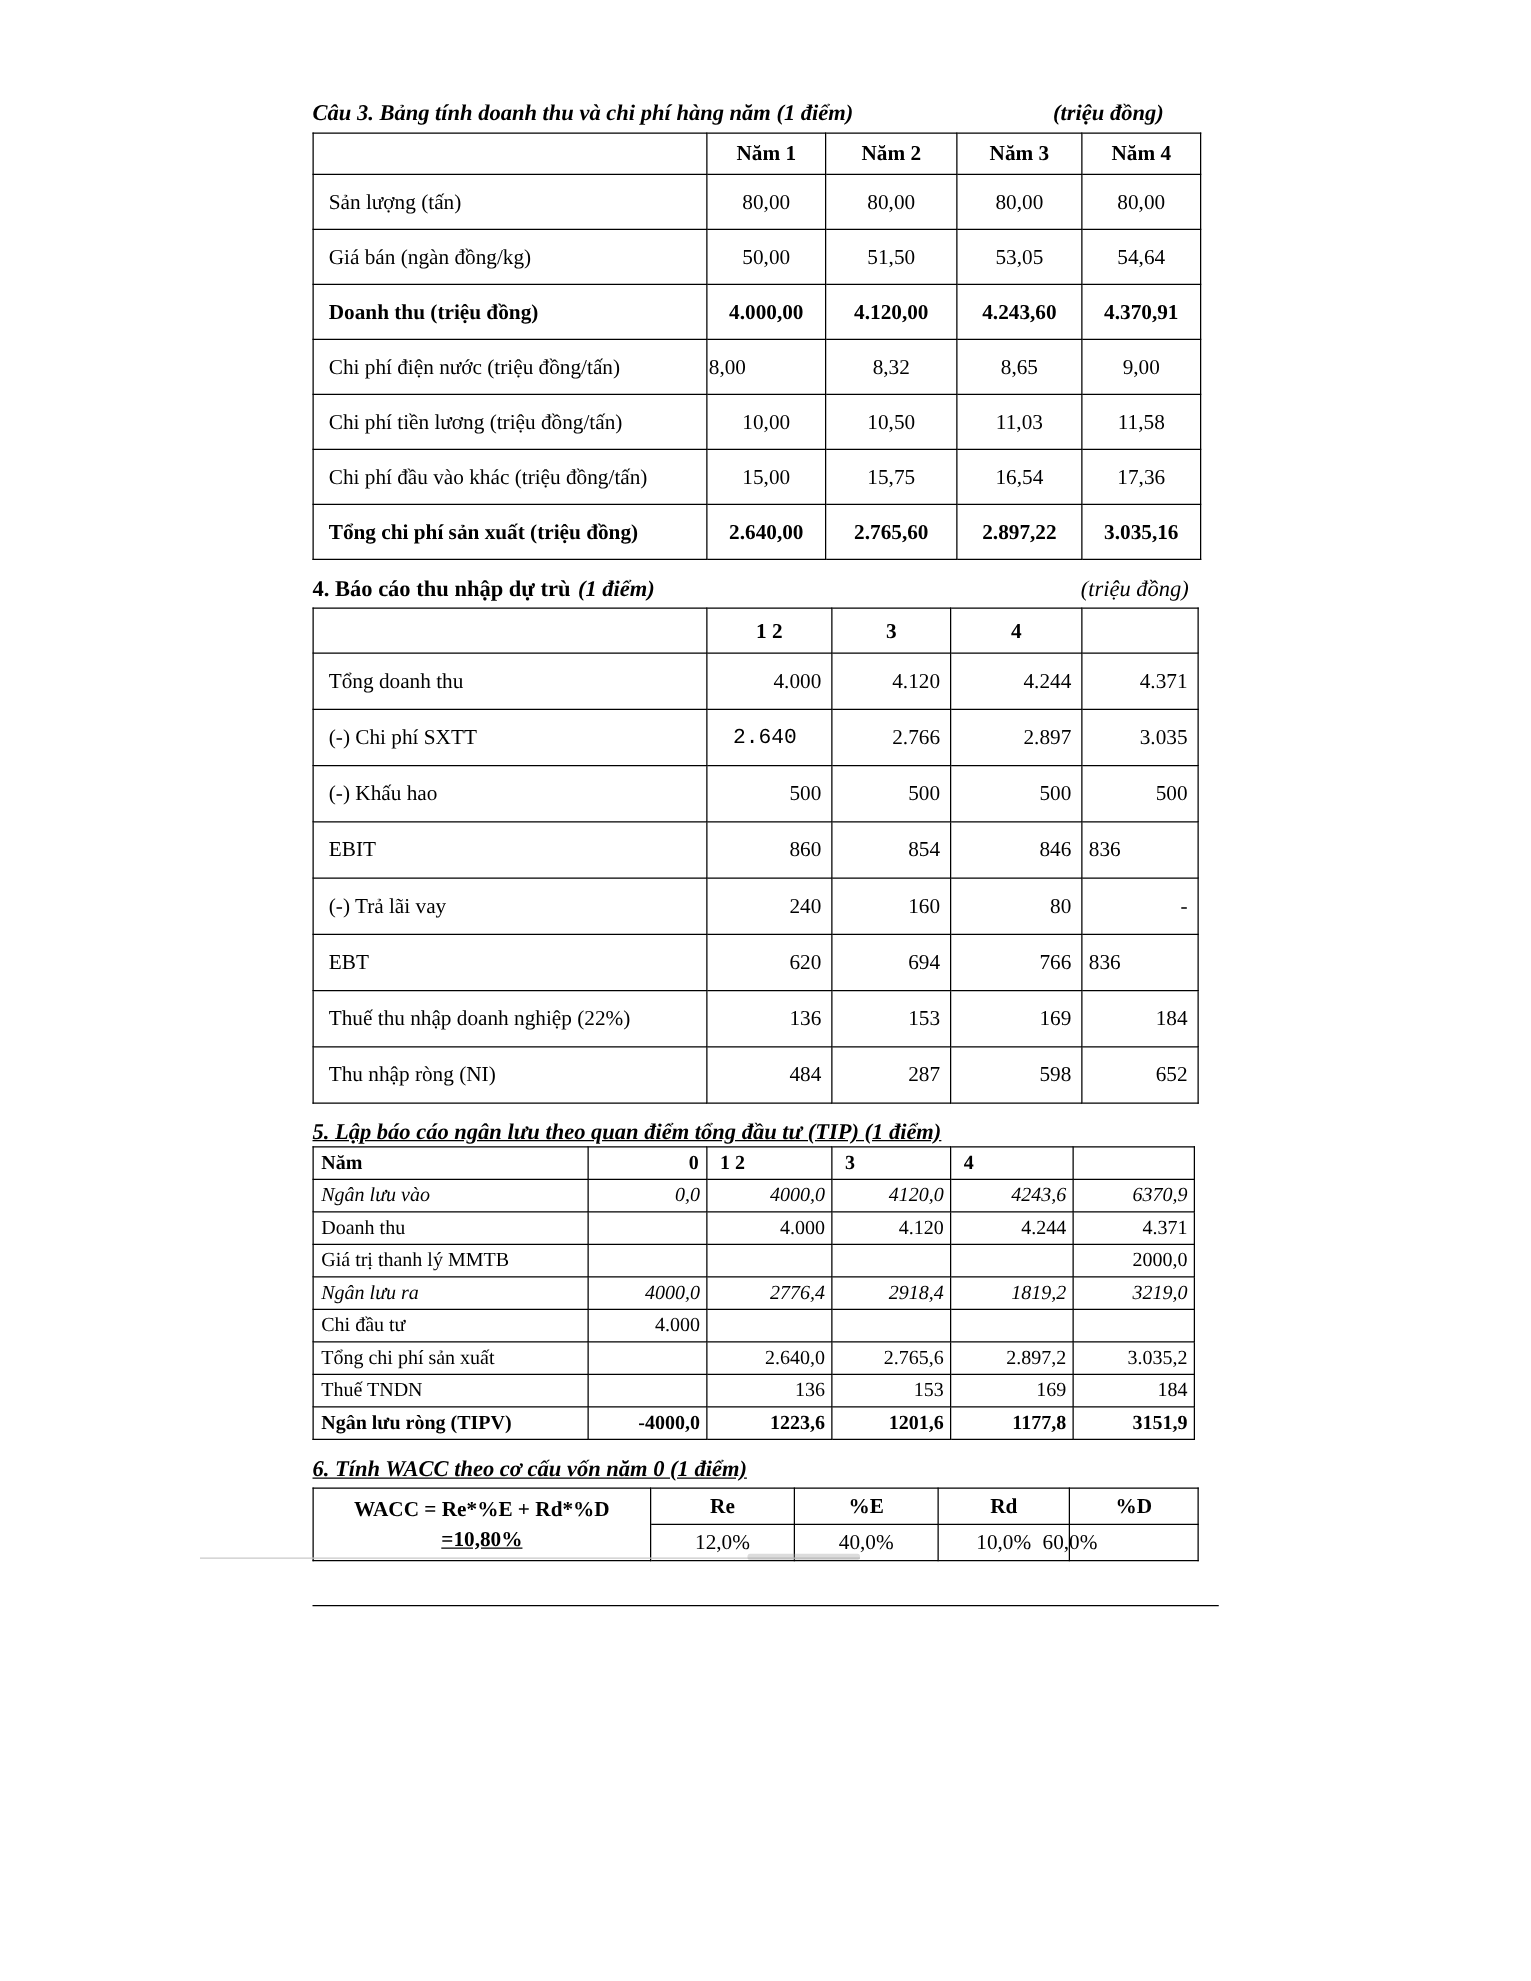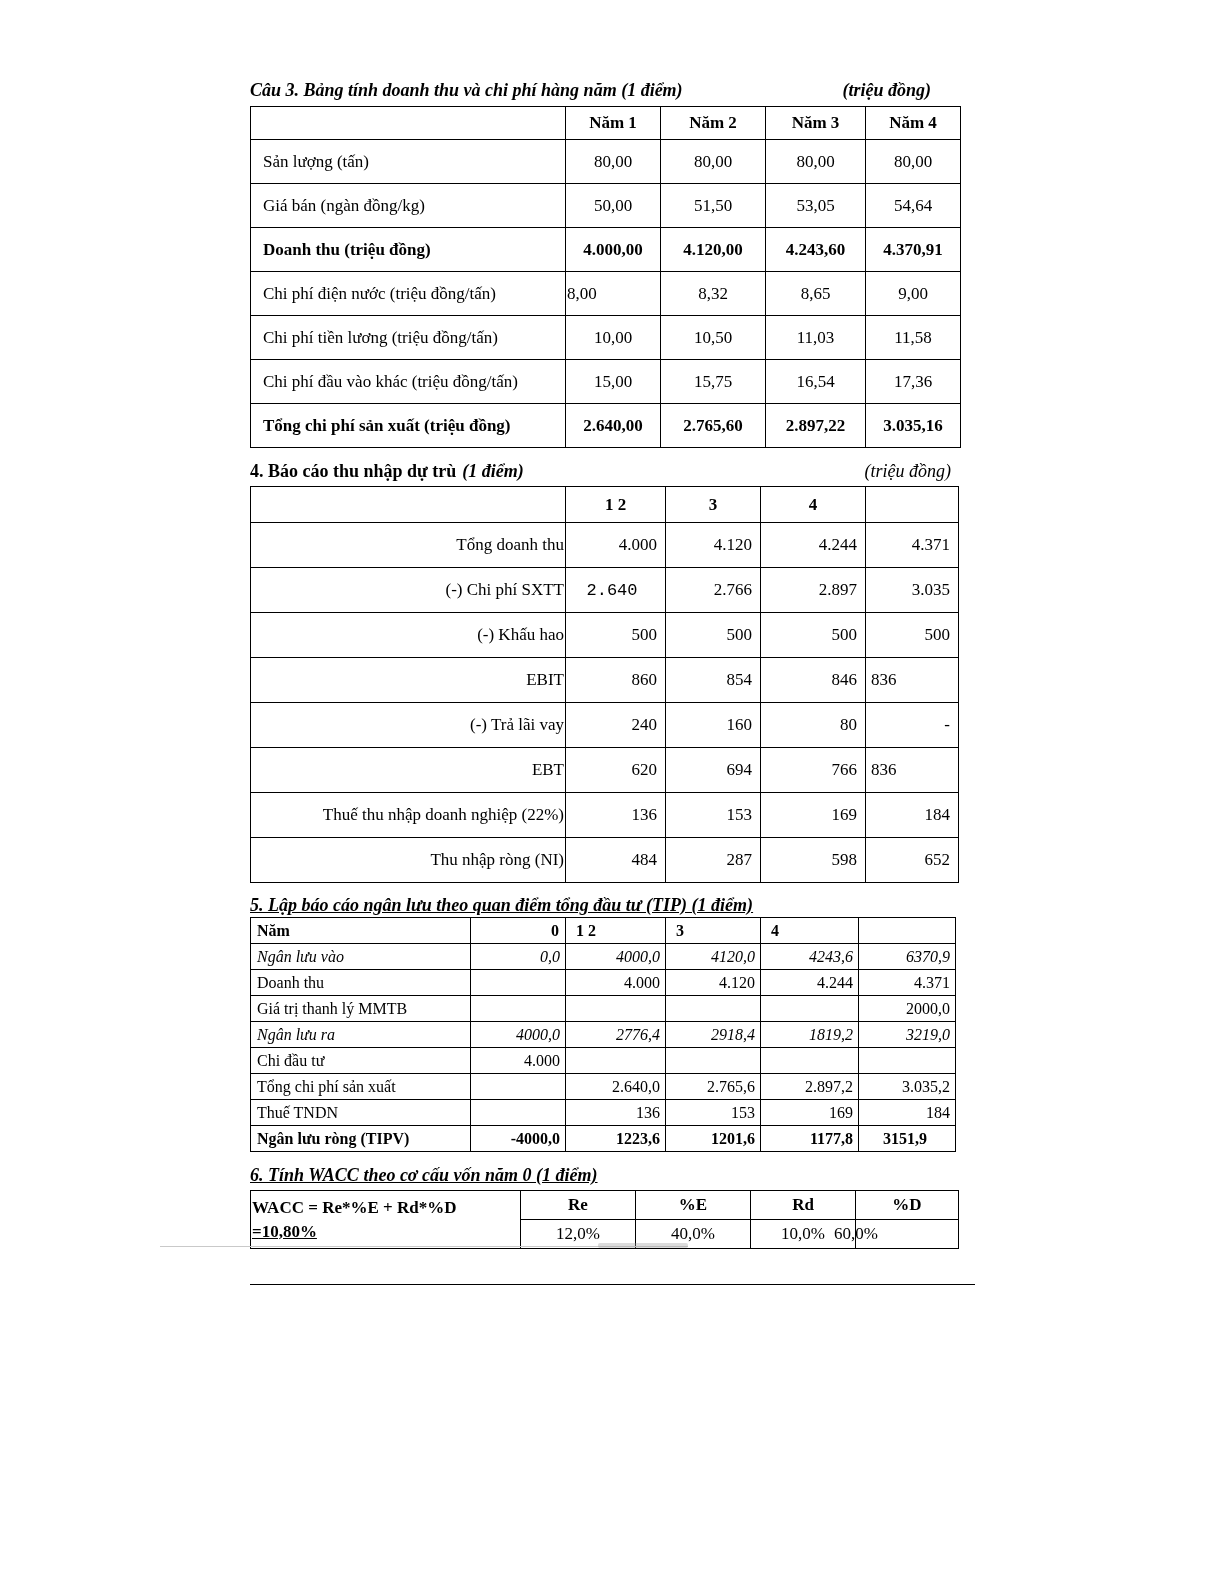--- a/index.html
+++ b/index.html
@@ -29,36 +29,36 @@
     tr.italic { font-style: italic; }
 
     .t1 { width: 710px; margin-top: 5px; }
     .t1 td { height: 41px; font-size: 17px; }
     .t1 tr.header-row td { height: 30px; font-weight: bold; }
     .t1 .label-cell { text-align: left; padding-left: 12px; }
 
     .t2 { width: 708px; margin-top: 4px; }
     .t2 td { height: 42px; font-size: 17px; }
     .t2 tr.header-row td { height: 33px; font-weight: bold; }
-    .t2 .label-cell { text-align: right; padding-left: 12px; }
+    .t2 .label-cell { text-align: left; padding-left: 12px; }
     .t2 .value-cell { padding-right: 8px; }
 
     .sec5-heading { margin-top: 12px; margin-bottom: 1px; }
 
     .t3 { width: 705px; }
     .t3 td { height: 23px; font-size: 16px; }
     .t3 tr.header-row td { font-weight: bold; }
     .t3 .label-cell { text-align: left; padding-left: 6px; }
     .t3 .value-cell { padding-right: 5px; }
 
     .sec6-heading { margin-top: 13px; margin-bottom: 4px; }
 
     .t4 { width: 708px; margin-top: 2px; }
     .t4 td { height: 26px; font-size: 17px; }
-    .wacc-left { font-weight: bold; line-height: 24px; }
+    .wacc-left { font-weight: bold; text-align: center; line-height: 24px; }
     .wacc-result { text-decoration: underline; }
     .wacc-h { font-weight: bold; text-align: center; }
     .wacc-v { text-align: center; }
     .wacc-pd { text-align: left; }
     .straddle { position: relative; left: -23px; white-space: nowrap; display: inline-block; }
 
     .footer-rule { margin-top: 35px; width: 725px; border-top: 1.5px solid #000; }
     .footer-text { width: 725px; text-align: right; color: #c00000; font-style: italic; font-size: 15px; margin-top: 3px; }
 
     .faint-line { position: absolute; left: 160px; top: 1246px; width: 528px; border-top: 1px solid #c9c9c9; }
@@ -301,21 +301,21 @@
             <td class="value-cell" style="text-align: right;">153</td>
             <td class="value-cell" style="text-align: right;">169</td>
             <td class="value-cell" style="text-align: right;">184</td>
           </tr>
           <tr class="bold">
             <td class="label-cell">Ngân lưu ròng (TIPV)</td>
             <td class="value-cell" style="text-align: right;">-4000,0</td>
             <td class="value-cell" style="text-align: right;">1223,6</td>
             <td class="value-cell" style="text-align: right;">1201,6</td>
             <td class="value-cell" style="text-align: right;">1177,8</td>
-            <td class="value-cell" style="text-align: center;">3151,9</td>
+            <td class="value-cell" style="text-align: right;">3151,9</td>
           </tr>
         </tbody>
       </table>
 
     <div class="heading-row sec6-heading">
       <span class="h-bi underline">6. Tính WACC theo cơ cấu vốn năm 0 (1 điểm)</span>
     </div>
 
     <table class="doc-table t4">
       <colgroup>

